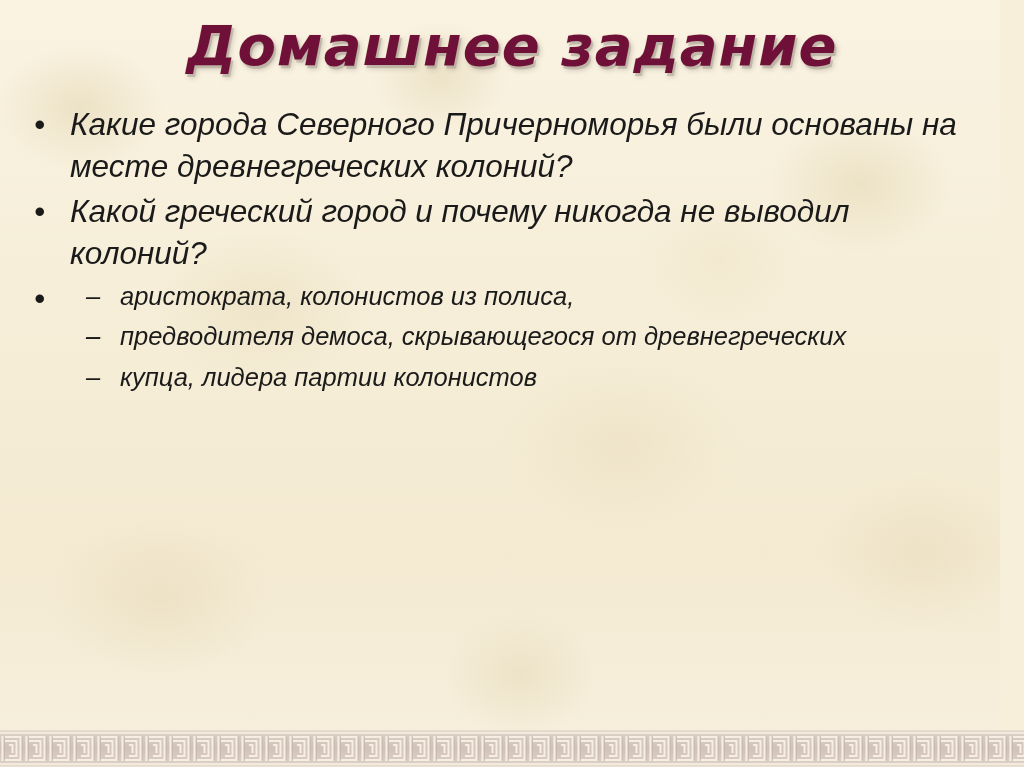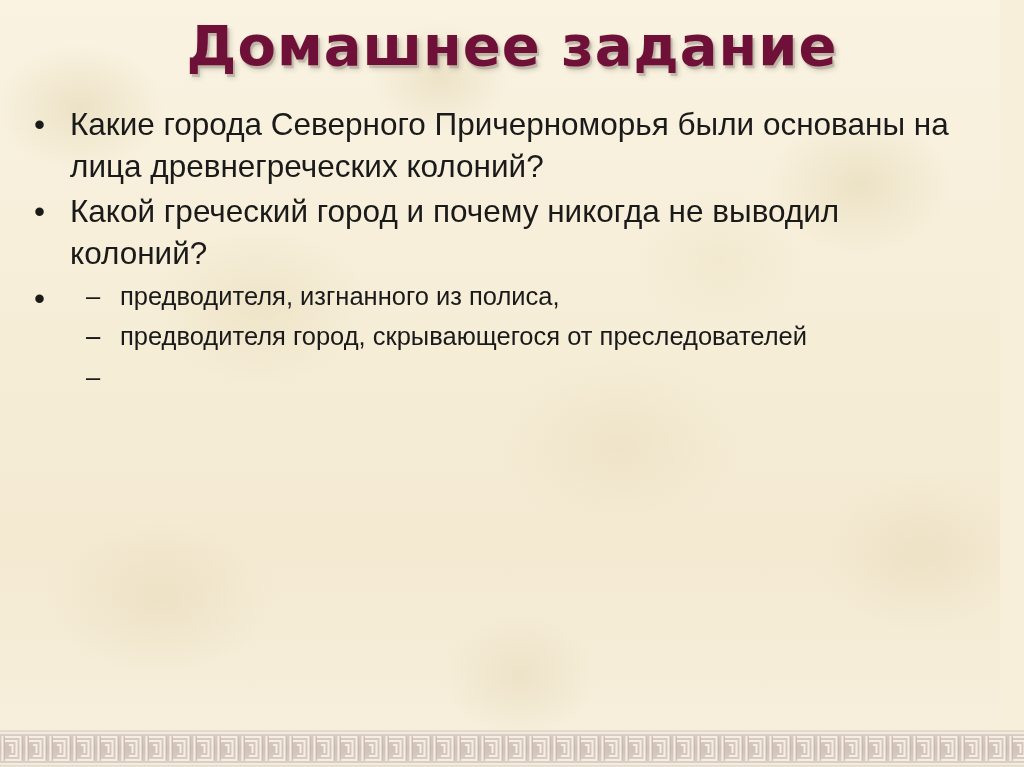--- a/index.html
+++ b/index.html
@@ -27,20 +27,21 @@
       radial-gradient(ellipse 120px 90px at 8% 14%, rgba(226,213,177,0.55) 0%, rgba(226,213,177,0) 70%),
       radial-gradient(ellipse 150px 110px at 26% 40%, rgba(231,219,186,0.50) 0%, rgba(231,219,186,0) 72%),
       radial-gradient(ellipse 100px 80px at 44% 10%, rgba(222,208,170,0.45) 0%, rgba(222,208,170,0) 70%),
       radial-gradient(ellipse 170px 120px at 62% 58%, rgba(233,221,190,0.50) 0%, rgba(233,221,190,0) 72%),
       radial-gradient(ellipse 130px 100px at 86% 24%, rgba(224,211,174,0.48) 0%, rgba(224,211,174,0) 70%),
       radial-gradient(ellipse 140px 110px at 92% 72%, rgba(230,218,185,0.50) 0%, rgba(230,218,185,0) 72%),
       radial-gradient(ellipse 160px 110px at 16% 78%, rgba(228,215,180,0.45) 0%, rgba(228,215,180,0) 72%),
       radial-gradient(ellipse 110px 90px at 52% 88%, rgba(225,212,176,0.42) 0%, rgba(225,212,176,0) 70%),
       radial-gradient(ellipse 120px 95px at 72% 34%, rgba(238,228,199,0.55) 0%, rgba(238,228,199,0) 70%),
       linear-gradient(180deg, #faf3e2 0%, #f6eed8 38%, #f4ead2 72%, #f7f0de 100%);
+    font-style: italic;
   }
 
   
   .title-wrap {
     position: absolute;
     left: 0;
     top: 18px;
     width: 1024px;
     text-align: center;
   }
@@ -153,46 +154,47 @@
 <div class="slide">
 
   <div class="title-wrap">
     <span class="title">Домашнее задание</span>
   </div>
 
   <div class="content">
 
     <div class="lvl1">
       <span class="marker">•</span>
-      <span>Какие города Северного Причерноморья были основаны на лица древнегреческих колоний?</span>
+      <span>Какие города Северного Причерноморья были основаны на месте древнегреческих колоний?</span>
     </div>
 
     <div class="lvl1">
       <span class="marker">•</span>
       <span>Какой греческий город и почему никогда не выводил колоний?</span>
     </div>
 
     <div class="lvl1">
       <span class="marker">•</span>
     </div>
 
     <div class="lvl2-group">
       <div class="lvl2">
         <span class="marker">–</span>
-        <span>предводителя, изгнанного из полиса,</span>
-      </div>
-      <div class="lvl2">
-        <span class="marker">–</span>
-      </div>
-      <div class="lvl2">
-        <span class="marker">–</span>
-        <span>предводителя город, скрывающегося от преследователей</span>
-      </div>
-      <div class="lvl2">
-        <span class="marker">–</span>
+        <span>аристократа, колонистов из полиса,</span>
+      </div>
+      <div class="lvl2">
+        <span class="marker">–</span>
+      </div>
+      <div class="lvl2">
+        <span class="marker">–</span>
+        <span>предводителя демоса, скрывающегося от древнегреческих</span>
+      </div>
+      <div class="lvl2">
+        <span class="marker">–</span>
+        <span>купца, лидера партии колонистов</span>
       </div>
     </div>
 
   </div>
 
   <div class="border-band">
     <div class="band-bg"></div>
     <svg class="band-pattern" viewBox="0 0 1024 31" preserveAspectRatio="none" xmlns="http://www.w3.org/2000/svg">
       <defs>
         <pattern id="meander" x="0" y="0" width="24" height="31" patternUnits="userSpaceOnUse">

